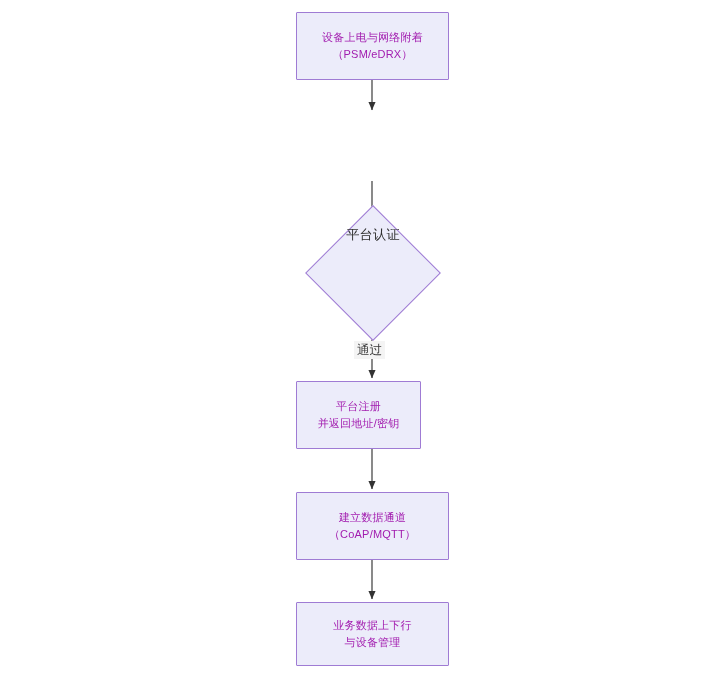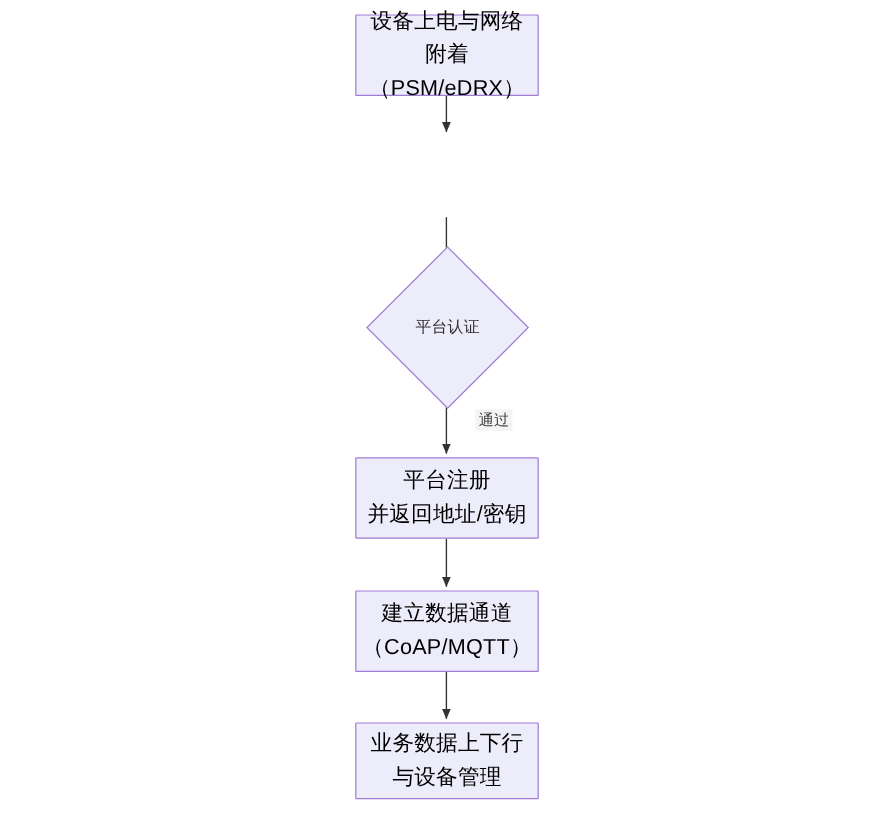--- a/index.html
+++ b/index.html
@@ -34,61 +34,59 @@
     align-items: center;
     justify-content: center;
     text-align: center;
   }
   .node-box {
     background: #ececfa;
     border: 1.4px solid #9f7bd4;
     border-radius: 1px;
   }
   .node-label {
-    font-size: 18px;
+    font-size: 11px;
     line-height: 1.55;
-    color: #000000;
+    color: #a21caf;
     letter-spacing: 0.2px;
     white-space: pre-line;
     padding: 0 6px;
     text-align: center;
   }
   .node-diamond {
     position: absolute;
     width: 96px;
     height: 96px;
     background: #ececfa;
     border: 1.4px solid #9f7bd4;
     transform: rotate(45deg);
     box-sizing: border-box;
   }
   .diamond-wrap {
     position: absolute;
     display: flex;
-    align-items: center;
     justify-content: center;
   }
   .diamond-text {
     position: relative;
     z-index: 2;
     font-size: 13.2px;
     line-height: 1.55;
     color: #2f2f2f;
     letter-spacing: 0.2px;
     white-space: pre-line;
   }
   .edge-label {
     position: absolute;
     font-size: 12.6px;
     color: #3a3a3a;
     background: #f4f4f4;
     padding: 1px 3px;
     line-height: 1.3;
     white-space: nowrap;
-    margin-left: 42px;
   }
 </style>
 </head>
 <body>
 
 <div id="flowchart-canvas">
 
   <svg class="edges" viewBox="0 0 726 700">
     <defs>
       <marker id="arrowhead" markerWidth="9" markerHeight="9" refX="7.2" refY="3.2" orient="auto" markerUnits="strokeWidth">
@@ -110,21 +108,21 @@
 
   <div class="diamond-wrap" style="left:325px; top:225px; width:96px; height:96px;">
     <div class="node-diamond" style="left:0; top:0;"></div>
     <span class="diamond-text">平台认证</span>
   </div>
 
   <div class="edge-label" style="left:354px; top:341px;">
     <span>通过</span>
   </div>
 
-  <div class="node node-box" style="left:296px; top:381px; width:153px; height:68px;">
+  <div class="node node-box" style="left:296px; top:381px; width:125px; height:68px;">
     <span class="node-label">平台注册
 并返回地址/密钥</span>
   </div>
 
   <div class="node node-box" style="left:296px; top:602px; width:153px; height:64px;">
     <span class="node-label">业务数据上下行
 与设备管理</span>
   </div>
 
   <div class="node node-box" style="left:296px; top:492px; width:153px; height:68px;">

